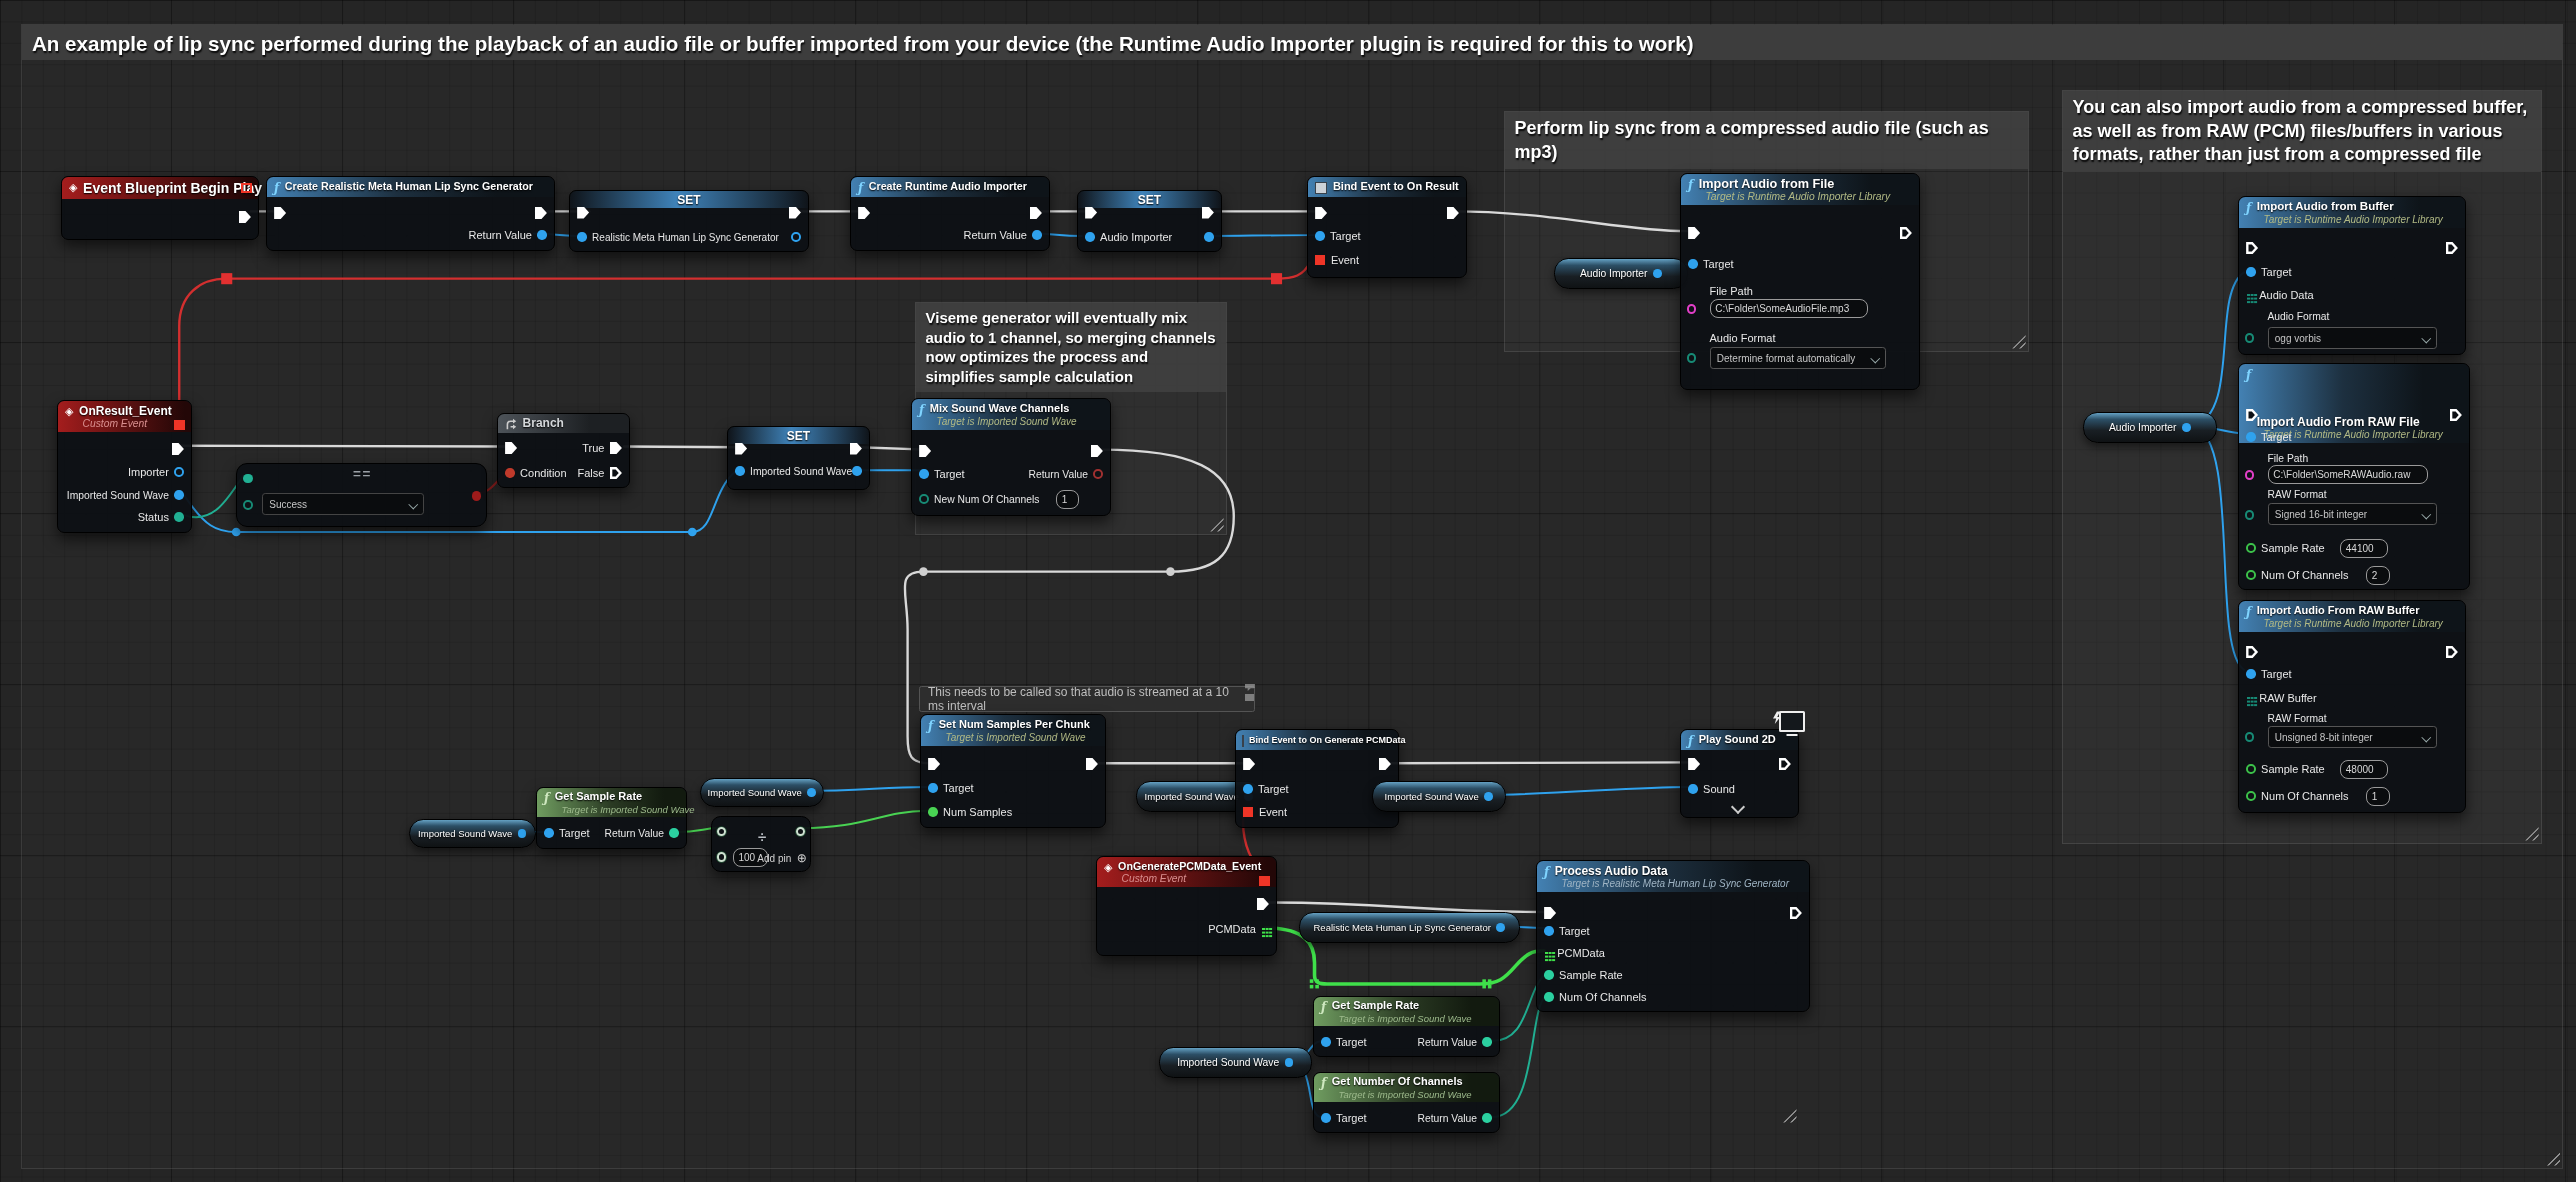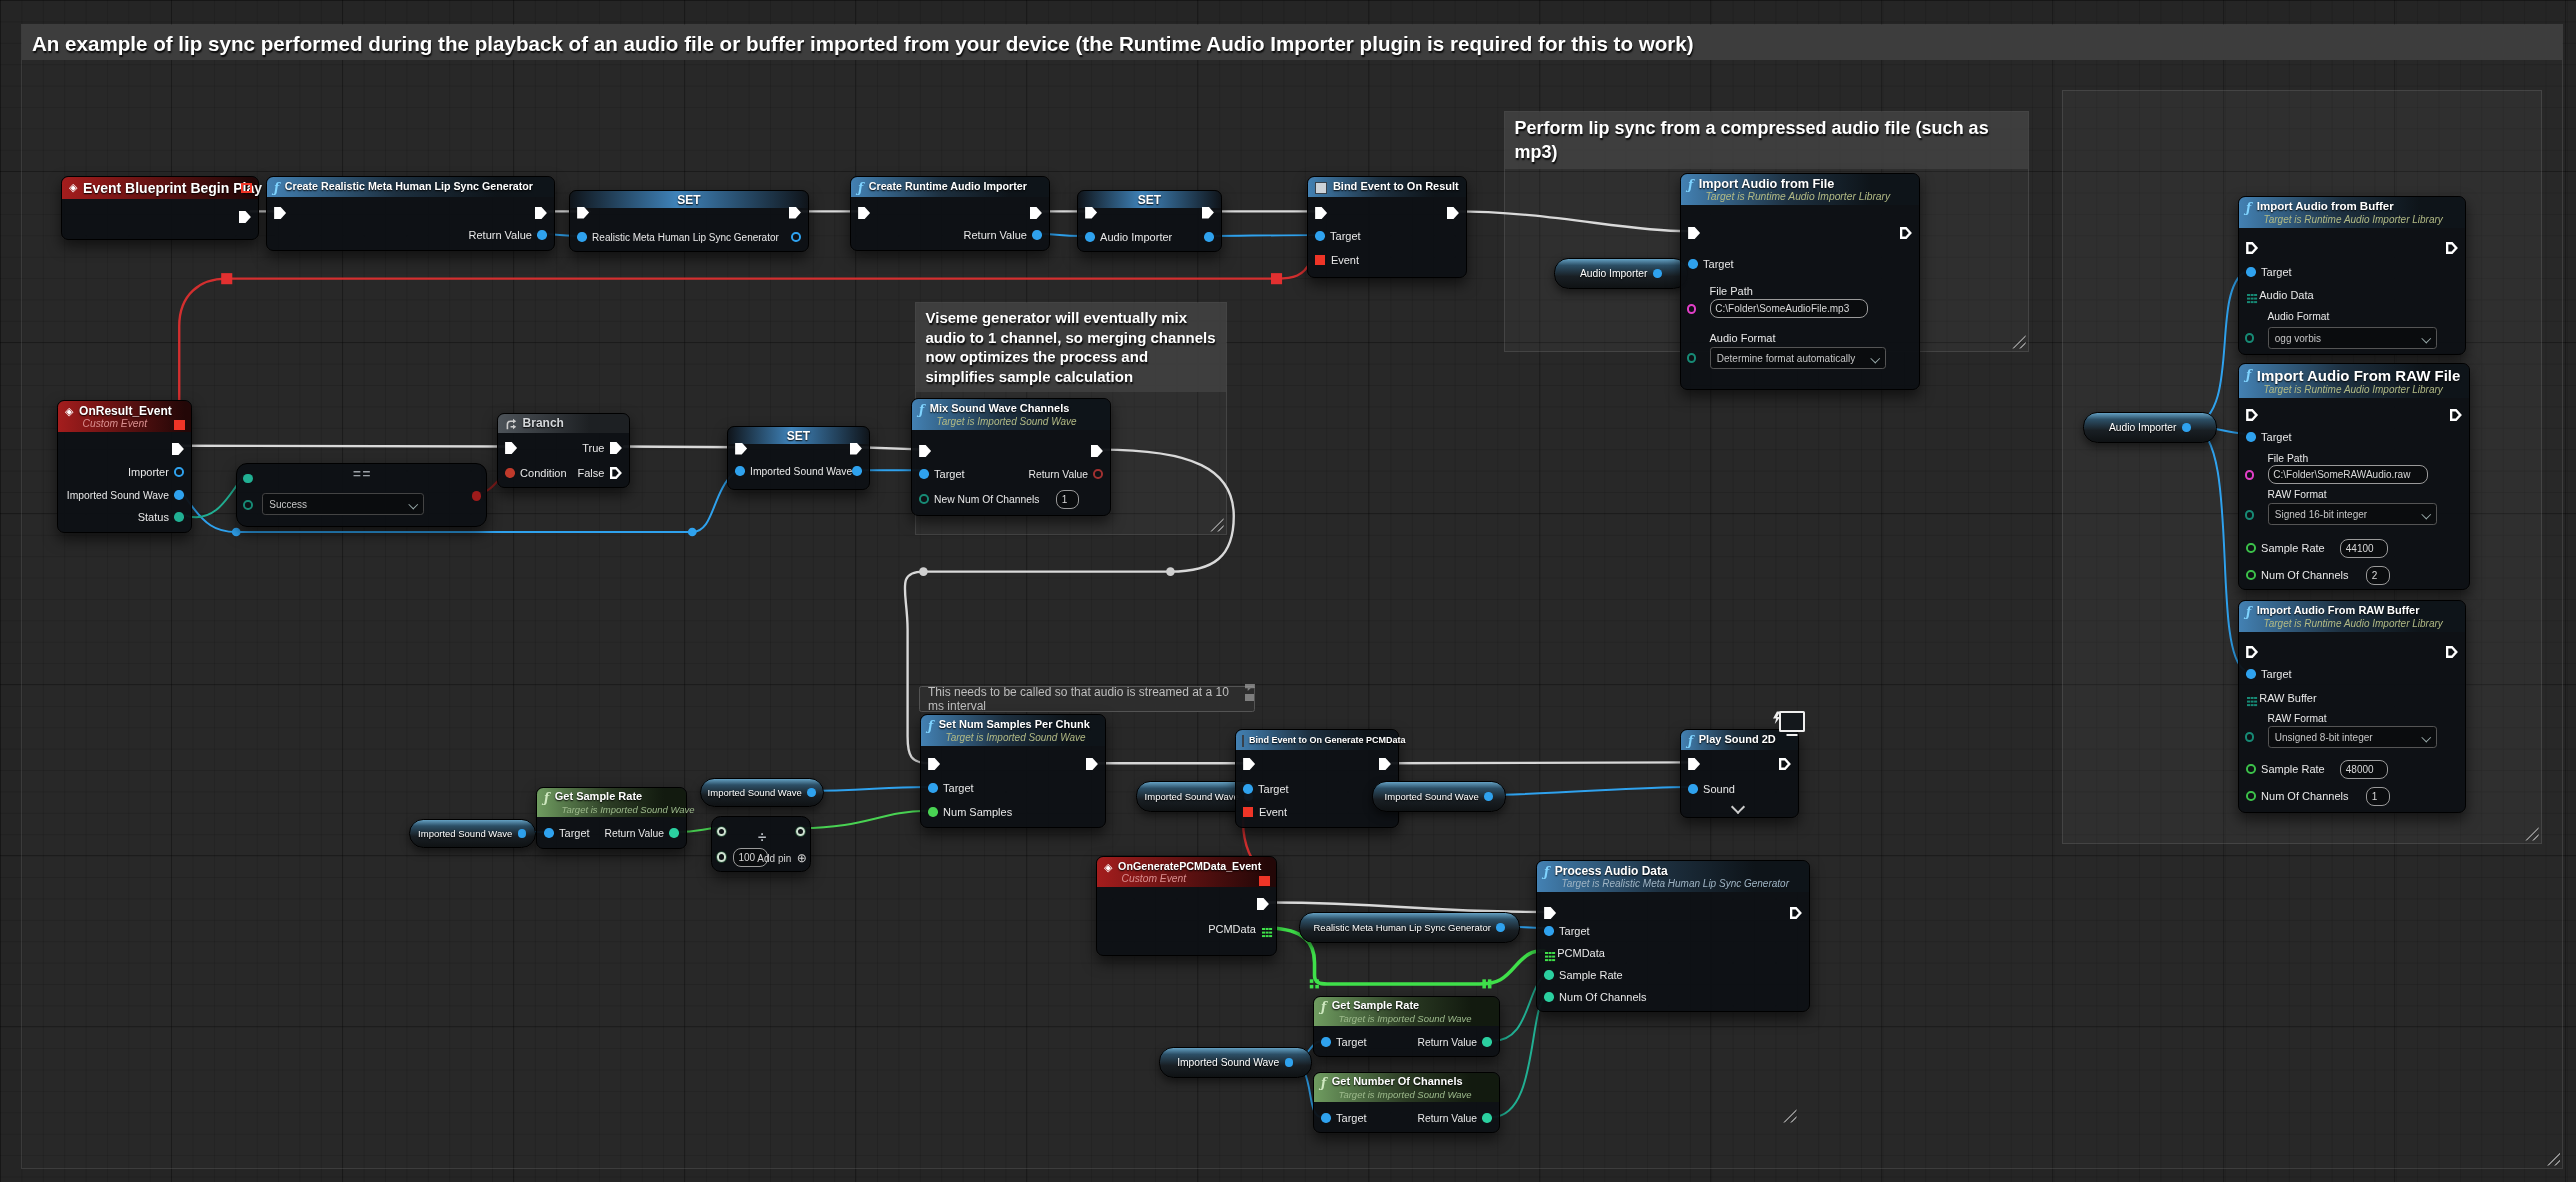--- a/index.html
+++ b/index.html
@@ -87,20 +87,21 @@
     <div class="rsz"></div>
   </div>
   <div class="rsz" style="left:1783px;top:1109px;right:auto;bottom:auto;"></div>
 
   <div class="comment" style="left:1504px;top:111px;width:523px;height:239px;">
     <div class="ctitle" style="font-size:18px;">Perform lip sync from a compressed audio file (such as mp3)</div>
     <div class="rsz"></div>
   </div>
 
   <div class="comment" style="left:2062px;top:90px;width:478px;height:752px;">
+    <div class="ctitle" style="font-size:18px;">You can also import audio from a compressed buffer, as well as from RAW (PCM) files/buffers in various formats, rather than just from a compressed file</div>
     <div class="rsz"></div>
   </div>
 
   <div class="comment" style="left:915px;top:302px;width:310px;height:231px;">
     <div class="ctitle" style="font-size:15px;">Viseme generator will eventually mix audio to 1 channel, so merging channels now optimizes the process and simplifies sample calculation</div>
     <div class="rsz"></div>
   </div>
 
   <svg class="wires" width="2576" height="1182" fill="none" stroke-linecap="round" viewBox="0 0 3253 1493">
     <g stroke="#d9d9d9" stroke-width="3">
@@ -341,21 +342,21 @@
     <div class="dd" style="left:28.5px;top:130px;width:155px;">
       <span>ogg vorbis</span>
         <span class="chev"></span>
       </div>
   </div>
 
   <div class="node" style="left:2238px;top:363px;width:230px;height:225px;">
     <div class="nhead hdr-fn" style="display:block;">
       <div style="display:flex;gap:5.5px;">
           <span class="fico">ƒ</span>
-        <span class="title" style="font-size:15px;">Import Audio From RAW File</span>
+        <span class="title" style="font-size:12px;margin-top:48px;">Import Audio From RAW File</span>
         </div>
       <div class="subtitle" style="margin-left:17.4px;font-size:10px;">Target is Runtime Audio Importer Library</div>
     </div>
     <div class="row" style="left:7.1px;top:43px;">
         <span class="px h"></span>
       </div>
     <div class="row r" style="right:7.1px;top:43px;">
         <span class="px h"></span>
       </div>
     <div class="row" style="left:7.1px;top:65px;">

